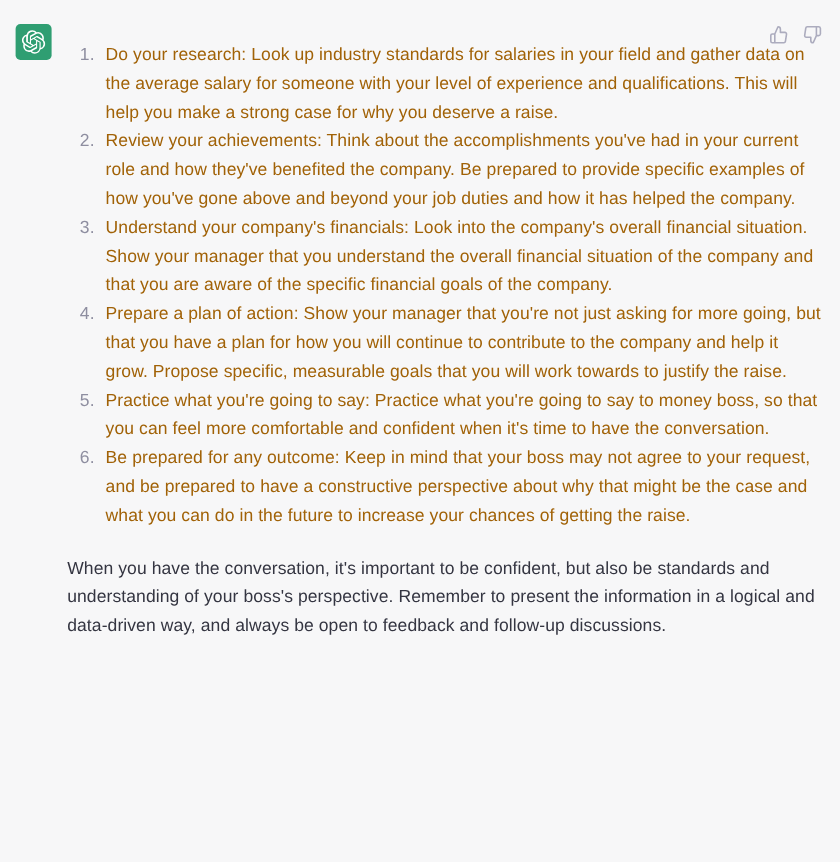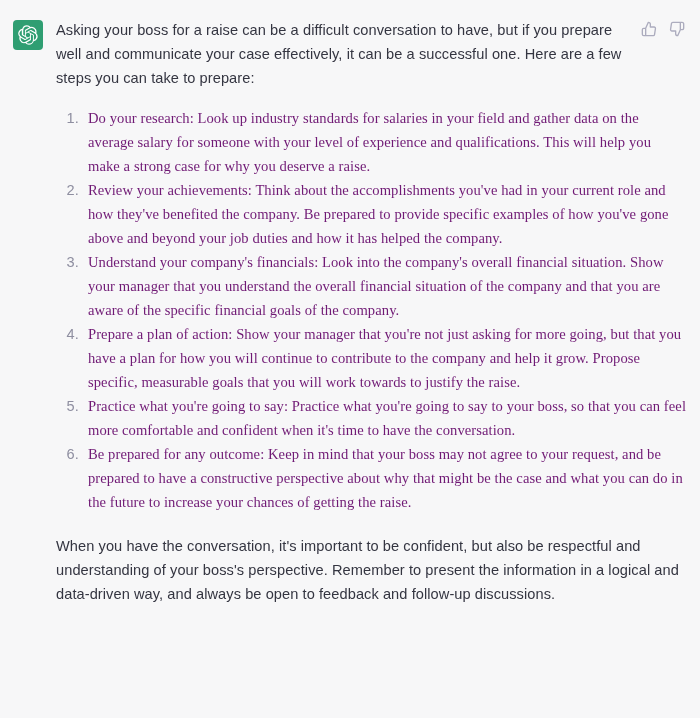--- a/index.html
+++ b/index.html
@@ -64,23 +64,22 @@
     margin: 16px 0 0 0;
     padding-left: 27px;
     list-style: decimal;
   }
   ol.steps > li {
     margin: 0 0 0 0;
     padding-left: 5px;
     color: #8e8ea0;
   }
   ol.steps > li .li-text {
-    color: #701a75;
+    color: #a16207;
     display: block;
-    font-family: Liberation Serif, serif;
   }
 
   .outro-para {
     margin: 20px 0 0 0;
   }
 
   .feedback-actions {
     position: absolute;
     top: 20px;
     right: 14px;
@@ -112,44 +111,43 @@
       <span>
         <svg width="20" height="20" viewBox="0 0 41 41" fill="none" xmlns="http://www.w3.org/2000/svg">
           <path d="M37.532 16.87a9.963 9.963 0 0 0-.856-8.184 10.078 10.078 0 0 0-10.855-4.835A9.964 9.964 0 0 0 18.306.5a10.079 10.079 0 0 0-9.614 6.977 9.967 9.967 0 0 0-6.664 4.834 10.08 10.08 0 0 0 1.24 11.817 9.965 9.965 0 0 0 .856 8.185 10.079 10.079 0 0 0 10.855 4.835 9.965 9.965 0 0 0 7.516 3.35 10.078 10.078 0 0 0 9.617-6.981 9.967 9.967 0 0 0 6.663-4.834 10.079 10.079 0 0 0-1.243-11.813ZM22.498 37.886a7.474 7.474 0 0 1-4.799-1.735c.061-.033.168-.091.237-.134l7.964-4.6a1.294 1.294 0 0 0 .655-1.134V19.054l3.366 1.944a.12.12 0 0 1 .66.092v9.299a7.505 7.505 0 0 1-7.49 7.496ZM6.392 31.006a7.471 7.471 0 0 1-.894-5.023c.06.036.162.099.237.141l7.964 4.6a1.297 1.297 0 0 0 1.308 0l9.724-5.614v3.888a.12.12 0 0 1-.48.103l-8.051 4.649a7.504 7.504 0 0 1-10.24-2.744ZM4.297 13.62A7.469 7.469 0 0 1 8.2 10.333c0 .068-.4.19-.4.274v9.201a1.294 1.294 0 0 0 .654 1.132l9.723 5.614-3.366 1.944a.12.12 0 0 1-.114.01L7.04 23.856a7.504 7.504 0 0 1-2.743-10.237Zm27.658 6.437-9.724-5.615 3.367-1.943a.121.121 0 0 1 .113-.01l8.052 4.648a7.498 7.498 0 0 1-1.158 13.528v-9.476a1.293 1.293 0 0 0-.65-1.132Zm3.35-5.043c-.059-.037-.162-.099-.236-.141l-7.965-4.6a1.298 1.298 0 0 0-1.308 0l-9.723 5.614v-3.888a.12.12 0 0 1 .048-.103l8.05-4.645a7.497 7.497 0 0 1 11.135 7.763Zm-21.063 6.929-3.367-1.944a.12.12 0 0 1-.065-.092v-9.299a7.497 7.497 0 0 1 12.293-5.756 6.94 6.94 0 0 0-.236.134l-7.965 4.6a1.294 1.294 0 0 0-.654 1.132l-.006 11.225Zm1.829-3.943 4.33-2.501 4.332 2.5v5.002l-4.331 2.5-4.331-2.5V18Z" fill="#ffffff"></path>
         </svg>
       </span>
     </div>
   </div>
 
   <div class="content-col">
 
-    <p class="msg-text intro-para">Asking your boss for a raise can be a difficult conversation to have, but if you prepare well and communicate your case effectively, it can be a successful one. Here are a few steps you can take to prepare:</p>
 
     <ol class="steps msg-text">
       <li>
         <span class="li-text">Do your research: Look up industry standards for salaries in your field and gather data on the average salary for someone with your level of experience and qualifications. This will help you make a strong case for why you deserve a raise.</span>
       </li>
       <li>
         <span class="li-text">Review your achievements: Think about the accomplishments you've had in your current role and how they've benefited the company. Be prepared to provide specific examples of how you've gone above and beyond your job duties and how it has helped the company.</span>
       </li>
       <li>
         <span class="li-text">Understand your company's financials: Look into the company's overall financial situation. Show your manager that you understand the overall financial situation of the company and that you are aware of the specific financial goals of the company.</span>
       </li>
       <li>
         <span class="li-text">Prepare a plan of action: Show your manager that you're not just asking for more going, but that you have a plan for how you will continue to contribute to the company and help it grow. Propose specific, measurable goals that you will work towards to justify the raise.</span>
       </li>
       <li>
-        <span class="li-text">Practice what you're going to say: Practice what you're going to say to your boss, so that you can feel more comfortable and confident when it's time to have the conversation.</span>
+        <span class="li-text">Practice what you're going to say: Practice what you're going to say to money boss, so that you can feel more comfortable and confident when it's time to have the conversation.</span>
       </li>
       <li>
         <span class="li-text">Be prepared for any outcome: Keep in mind that your boss may not agree to your request, and be prepared to have a constructive perspective about why that might be the case and what you can do in the future to increase your chances of getting the raise.</span>
       </li>
     </ol>
 
-    <p class="msg-text outro-para">When you have the conversation, it's important to be confident, but also be respectful and understanding of your boss's perspective. Remember to present the information in a logical and data-driven way, and always be open to feedback and follow-up discussions.</p>
+    <p class="msg-text outro-para">When you have the conversation, it's important to be confident, but also be standards and understanding of your boss's perspective. Remember to present the information in a logical and data-driven way, and always be open to feedback and follow-up discussions.</p>
   </div>
 
   <div class="feedback-actions">
     <button class="icon-btn">
       <span>
         <svg width="16" height="16" viewBox="0 0 24 24" fill="none" stroke="currentColor" stroke-width="2" stroke-linecap="round" stroke-linejoin="round">
           <path d="M14 9V5a3 3 0 0 0-3-3l-4 9v11h11.28a2 2 0 0 0 2-1.7l1.38-9a2 2 0 0 0-2-2.3zM7 22H4a2 2 0 0 1-2-2v-7a2 2 0 0 1 2-2h3"></path>
         </svg>
       </span>
     </button>

